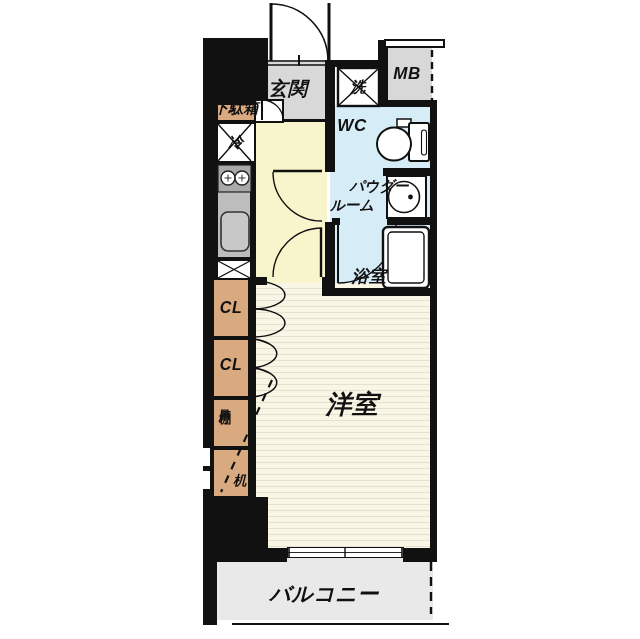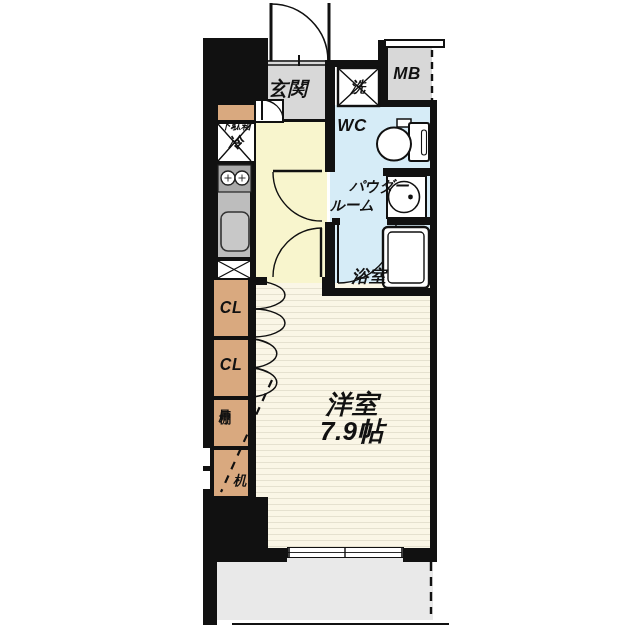--- a/index.html
+++ b/index.html
@@ -169,22 +169,22 @@
     </g>
   </svg>
 
   <div class="lbl" style="left:288px;top:89px;font-size:19px;">玄関</div>
   <div class="lbl" style="left:358px;top:87px;font-size:15px;">洗</div>
   <div class="lbl" style="left:407px;top:74px;font-size:17px;">MB</div>
   <div class="lbl" style="left:352px;top:126px;font-size:17px;">WC</div>
   <div class="lbl" style="left:379px;top:187px;font-size:14.5px;letter-spacing:0;">パウダー</div>
   <div class="lbl" style="left:352px;top:206px;font-size:14.5px;letter-spacing:0;">ルーム</div>
   <div class="lbl" style="left:361px;top:277px;font-size:17px;margin-left:8px;">浴室</div>
-  <div class="lbl" style="left:236px;top:126px;font-size:10px;letter-spacing:0;">下駄箱</div>
+  <div class="lbl" style="left:236px;top:108px;font-size:15px;letter-spacing:0;">下駄箱</div>
   <div class="lbl" style="left:236px;top:142px;font-size:15px;">冷</div>
   <div class="lbl" style="left:231px;top:308px;font-size:16px;">CL</div>
   <div class="lbl" style="left:231px;top:365px;font-size:16px;">CL</div>
   <div class="lbl-v" style="left:216px;top:400px;font-size:12.5px;">吊戸棚</div>
   <div class="lbl" style="left:240px;top:481px;font-size:13.5px;">机</div>
   <div class="lbl" style="left:352px;top:405px;font-size:26px;">洋室</div>
-  <div class="lbl" style="left:352px;top:432px;font-size:26px;">7.9帖</div>
+  <div class="lbl" style="left:324px;top:594px;font-size:21px;">バルコニー</div>
 
 </div>
 
 </body></html>

